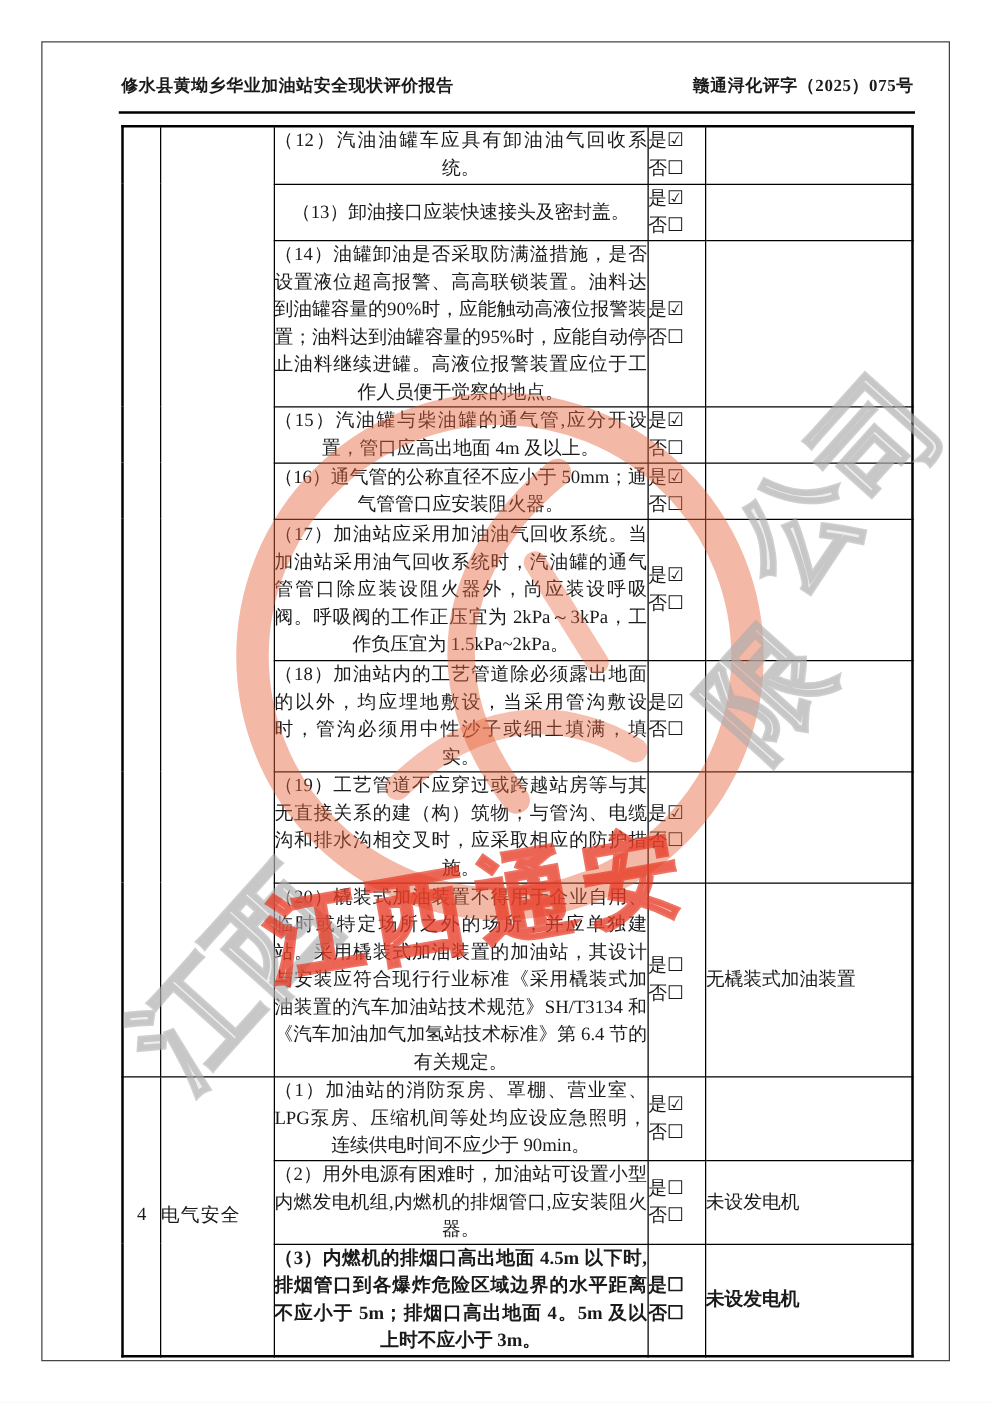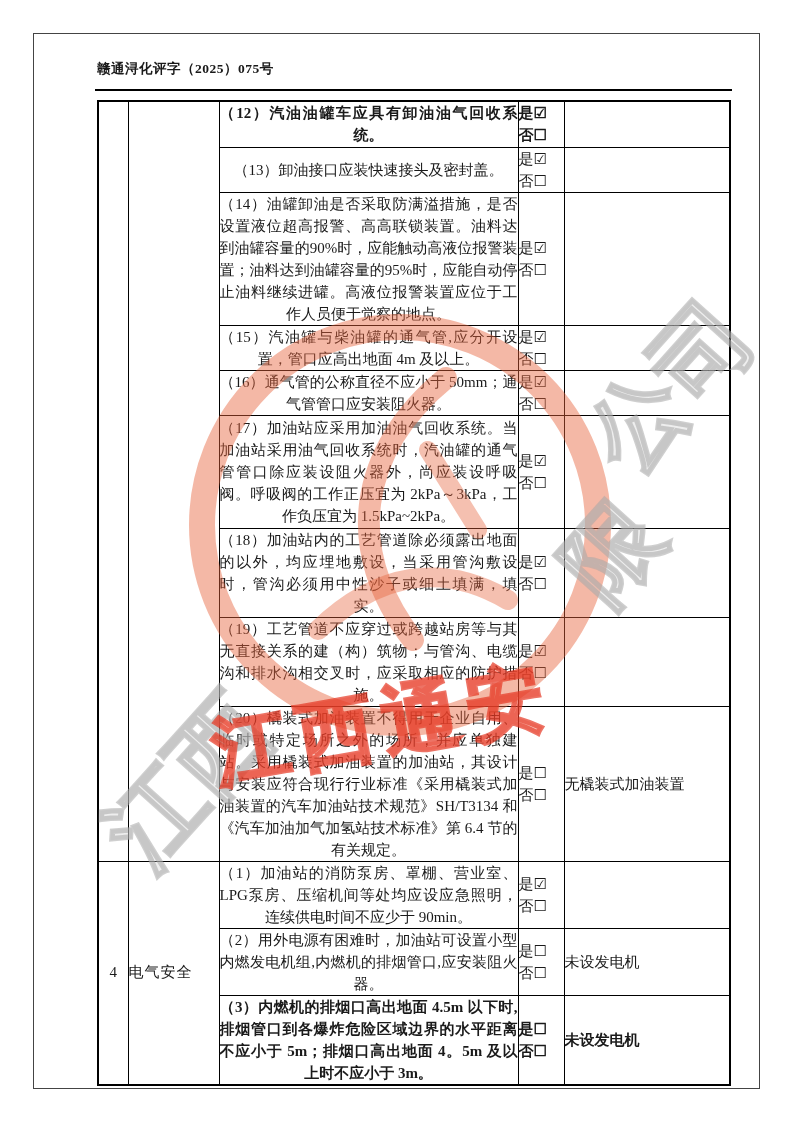--- a/index.html
+++ b/index.html
@@ -52,21 +52,21 @@
   td.check{
     padding:0 0 0 4px;
     line-height:22px;
   }
   td.check .cbl{ white-space:nowrap; }
   td.remark{
     text-align:left;
     line-height:20px;
     padding:1px 3px;
   }
-  tr.h46{height:46px;font-weight:bold;} tr.h44{height:44px;} tr.h132{height:132px;margin-top:33px;}
+  tr.h46{height:46px;} tr.h44{height:44px;} tr.h132{height:132px;margin-top:33px;}
   tr.h45{height:45px;padding-left:48px;} tr.h113{height:113px;padding-left:40px;} tr.h68{height:68px;}
   tr.h133{height:133px;} tr.h67{height:67px;} tr.h88{height:88px;font-weight:bold;}
   
   .page-number{
     position:absolute;left:0;top:1031px;width:100%;
     text-align:center;font-size:13px;
   }
   
   .watermark{
     position:absolute;left:0;top:0;width:793px;height:1122px;
@@ -98,20 +98,21 @@
   .stamp{position:absolute;left:178px;top:300px;}
 </style>
 </head>
 <body>
 
 <div class="page">
 
   <div class="page-frame"></div>
 
   <div class="doc-header">
+    <span>修水县黄坳乡华业加油站安全现状评价报告</span>
     <span>赣通浔化评字（2025）075号</span>
   </div>
   <div class="header-rule"></div>
 
   <table class="checklist">
     <colgroup>
       <col style="width:30px">
         <col style="width:91px">
         <col style="width:299px">
       <col style="width:46px">

